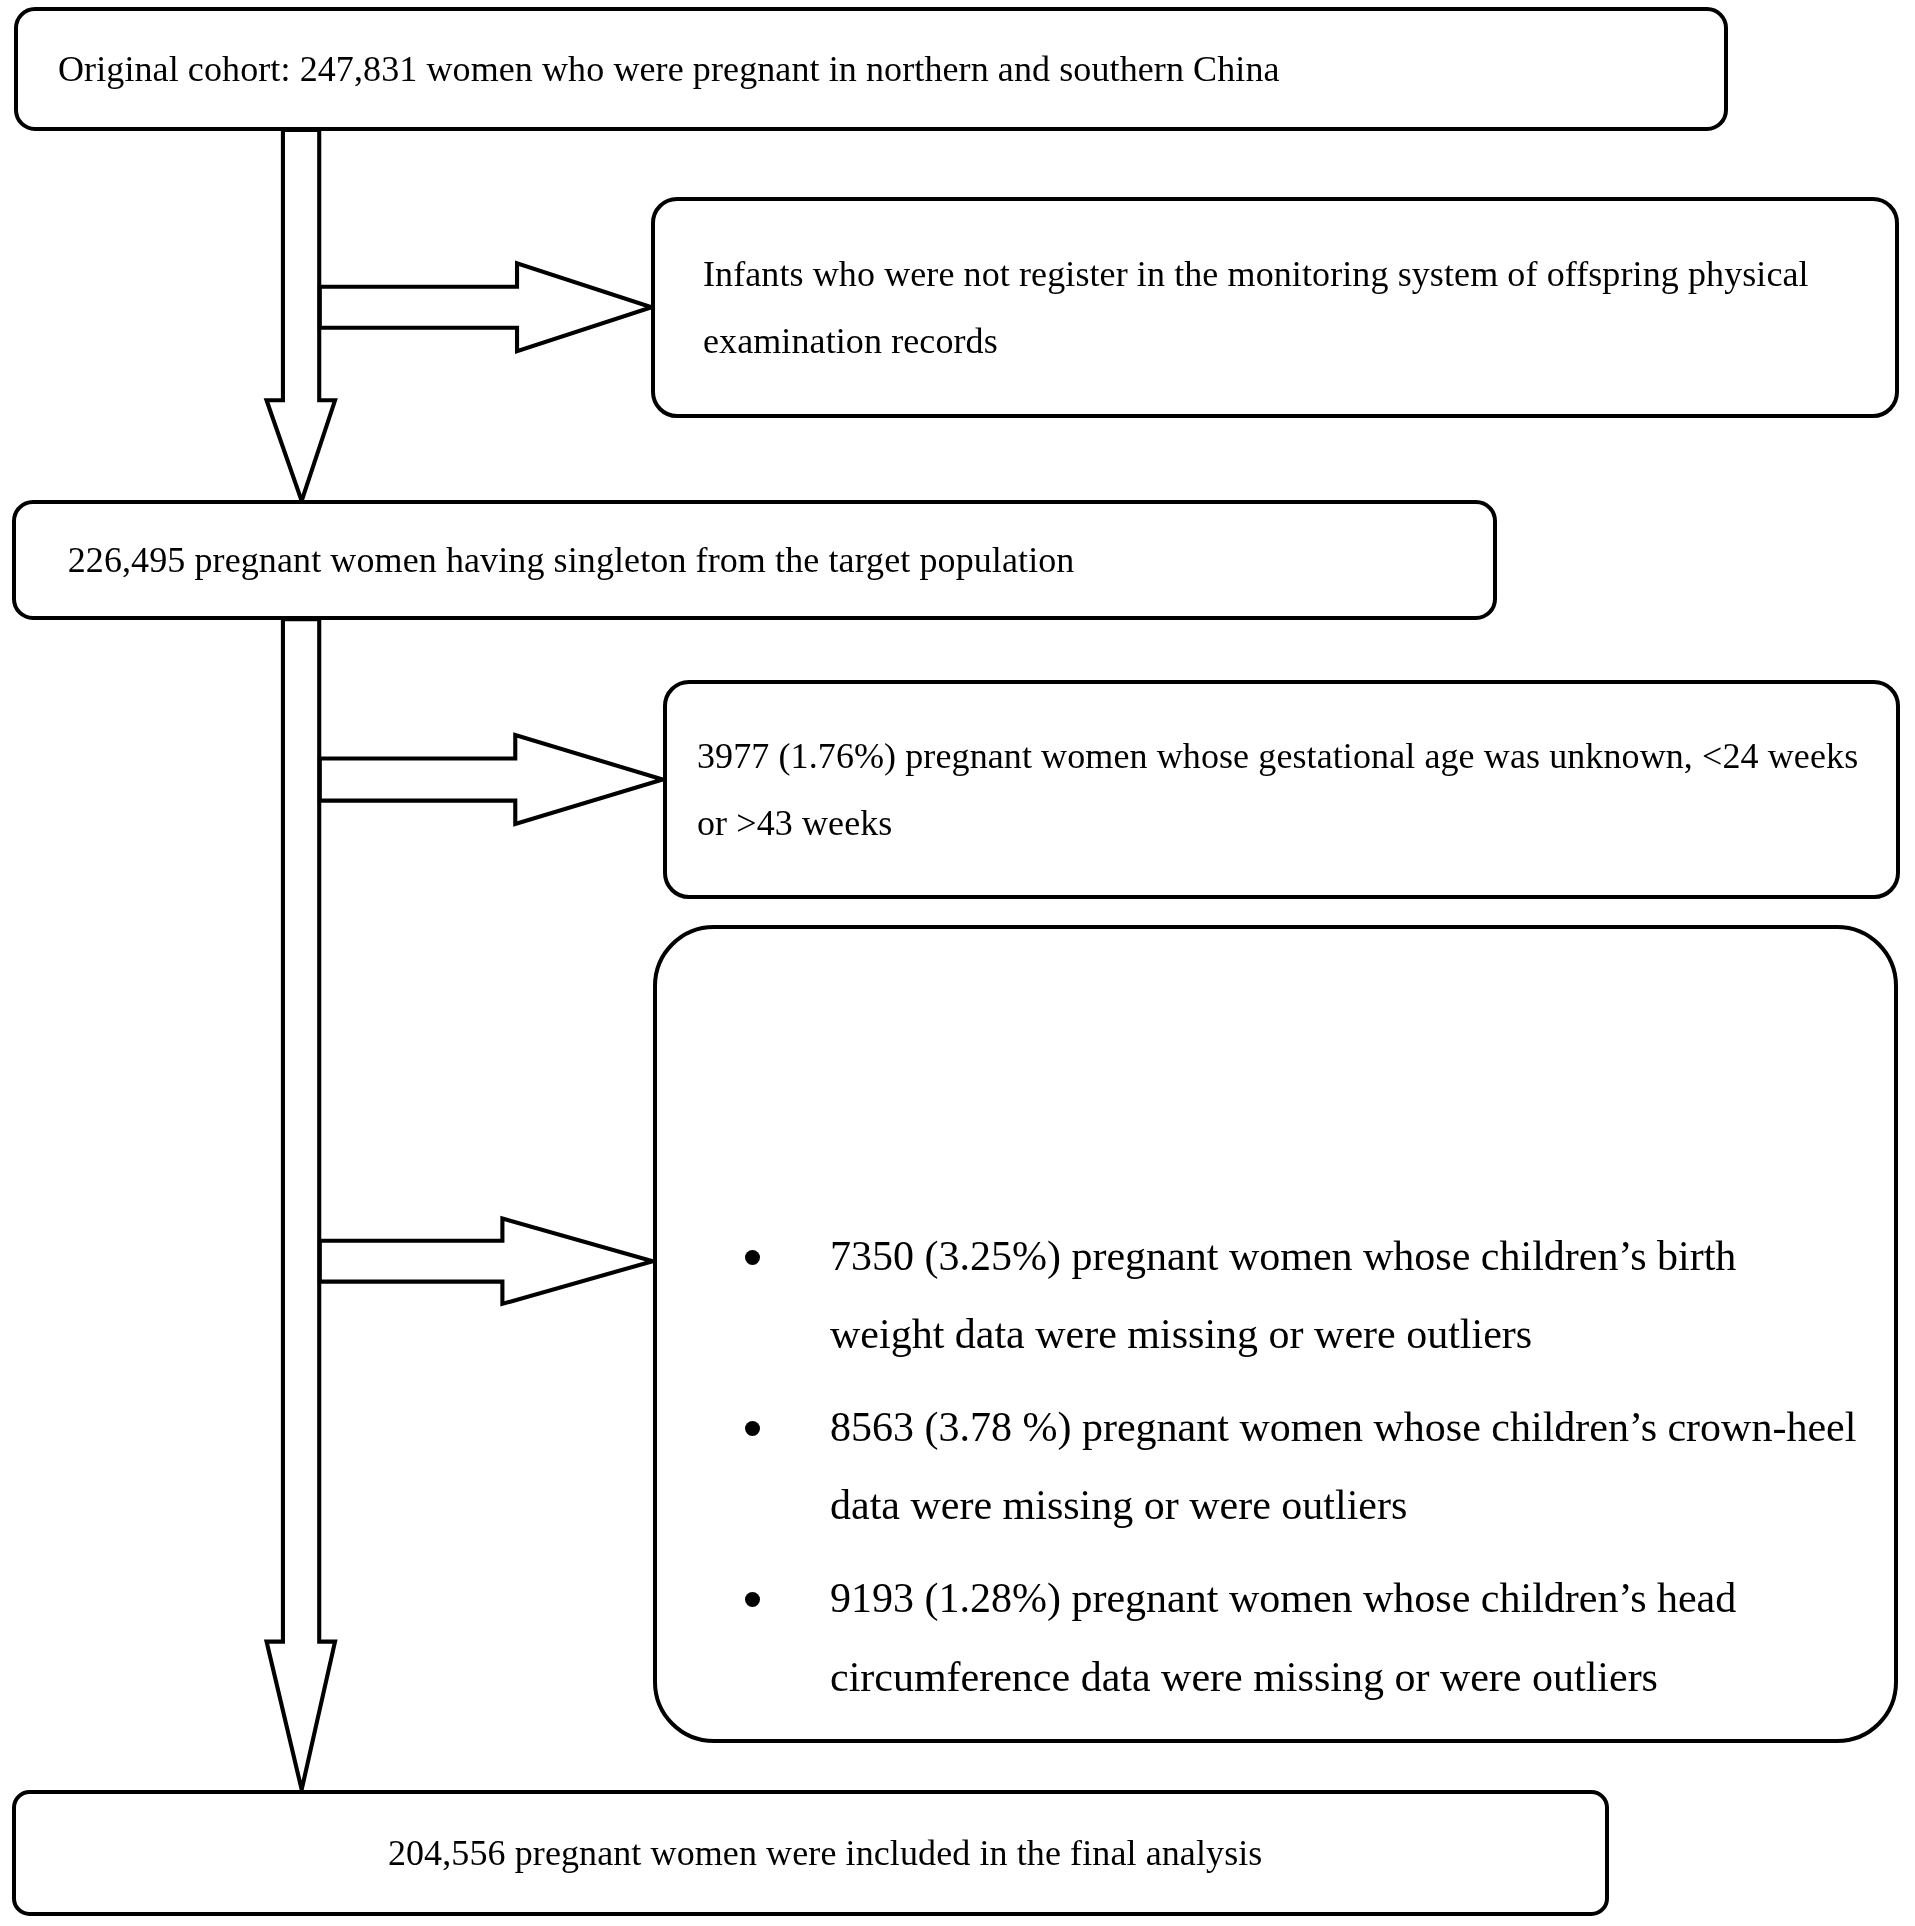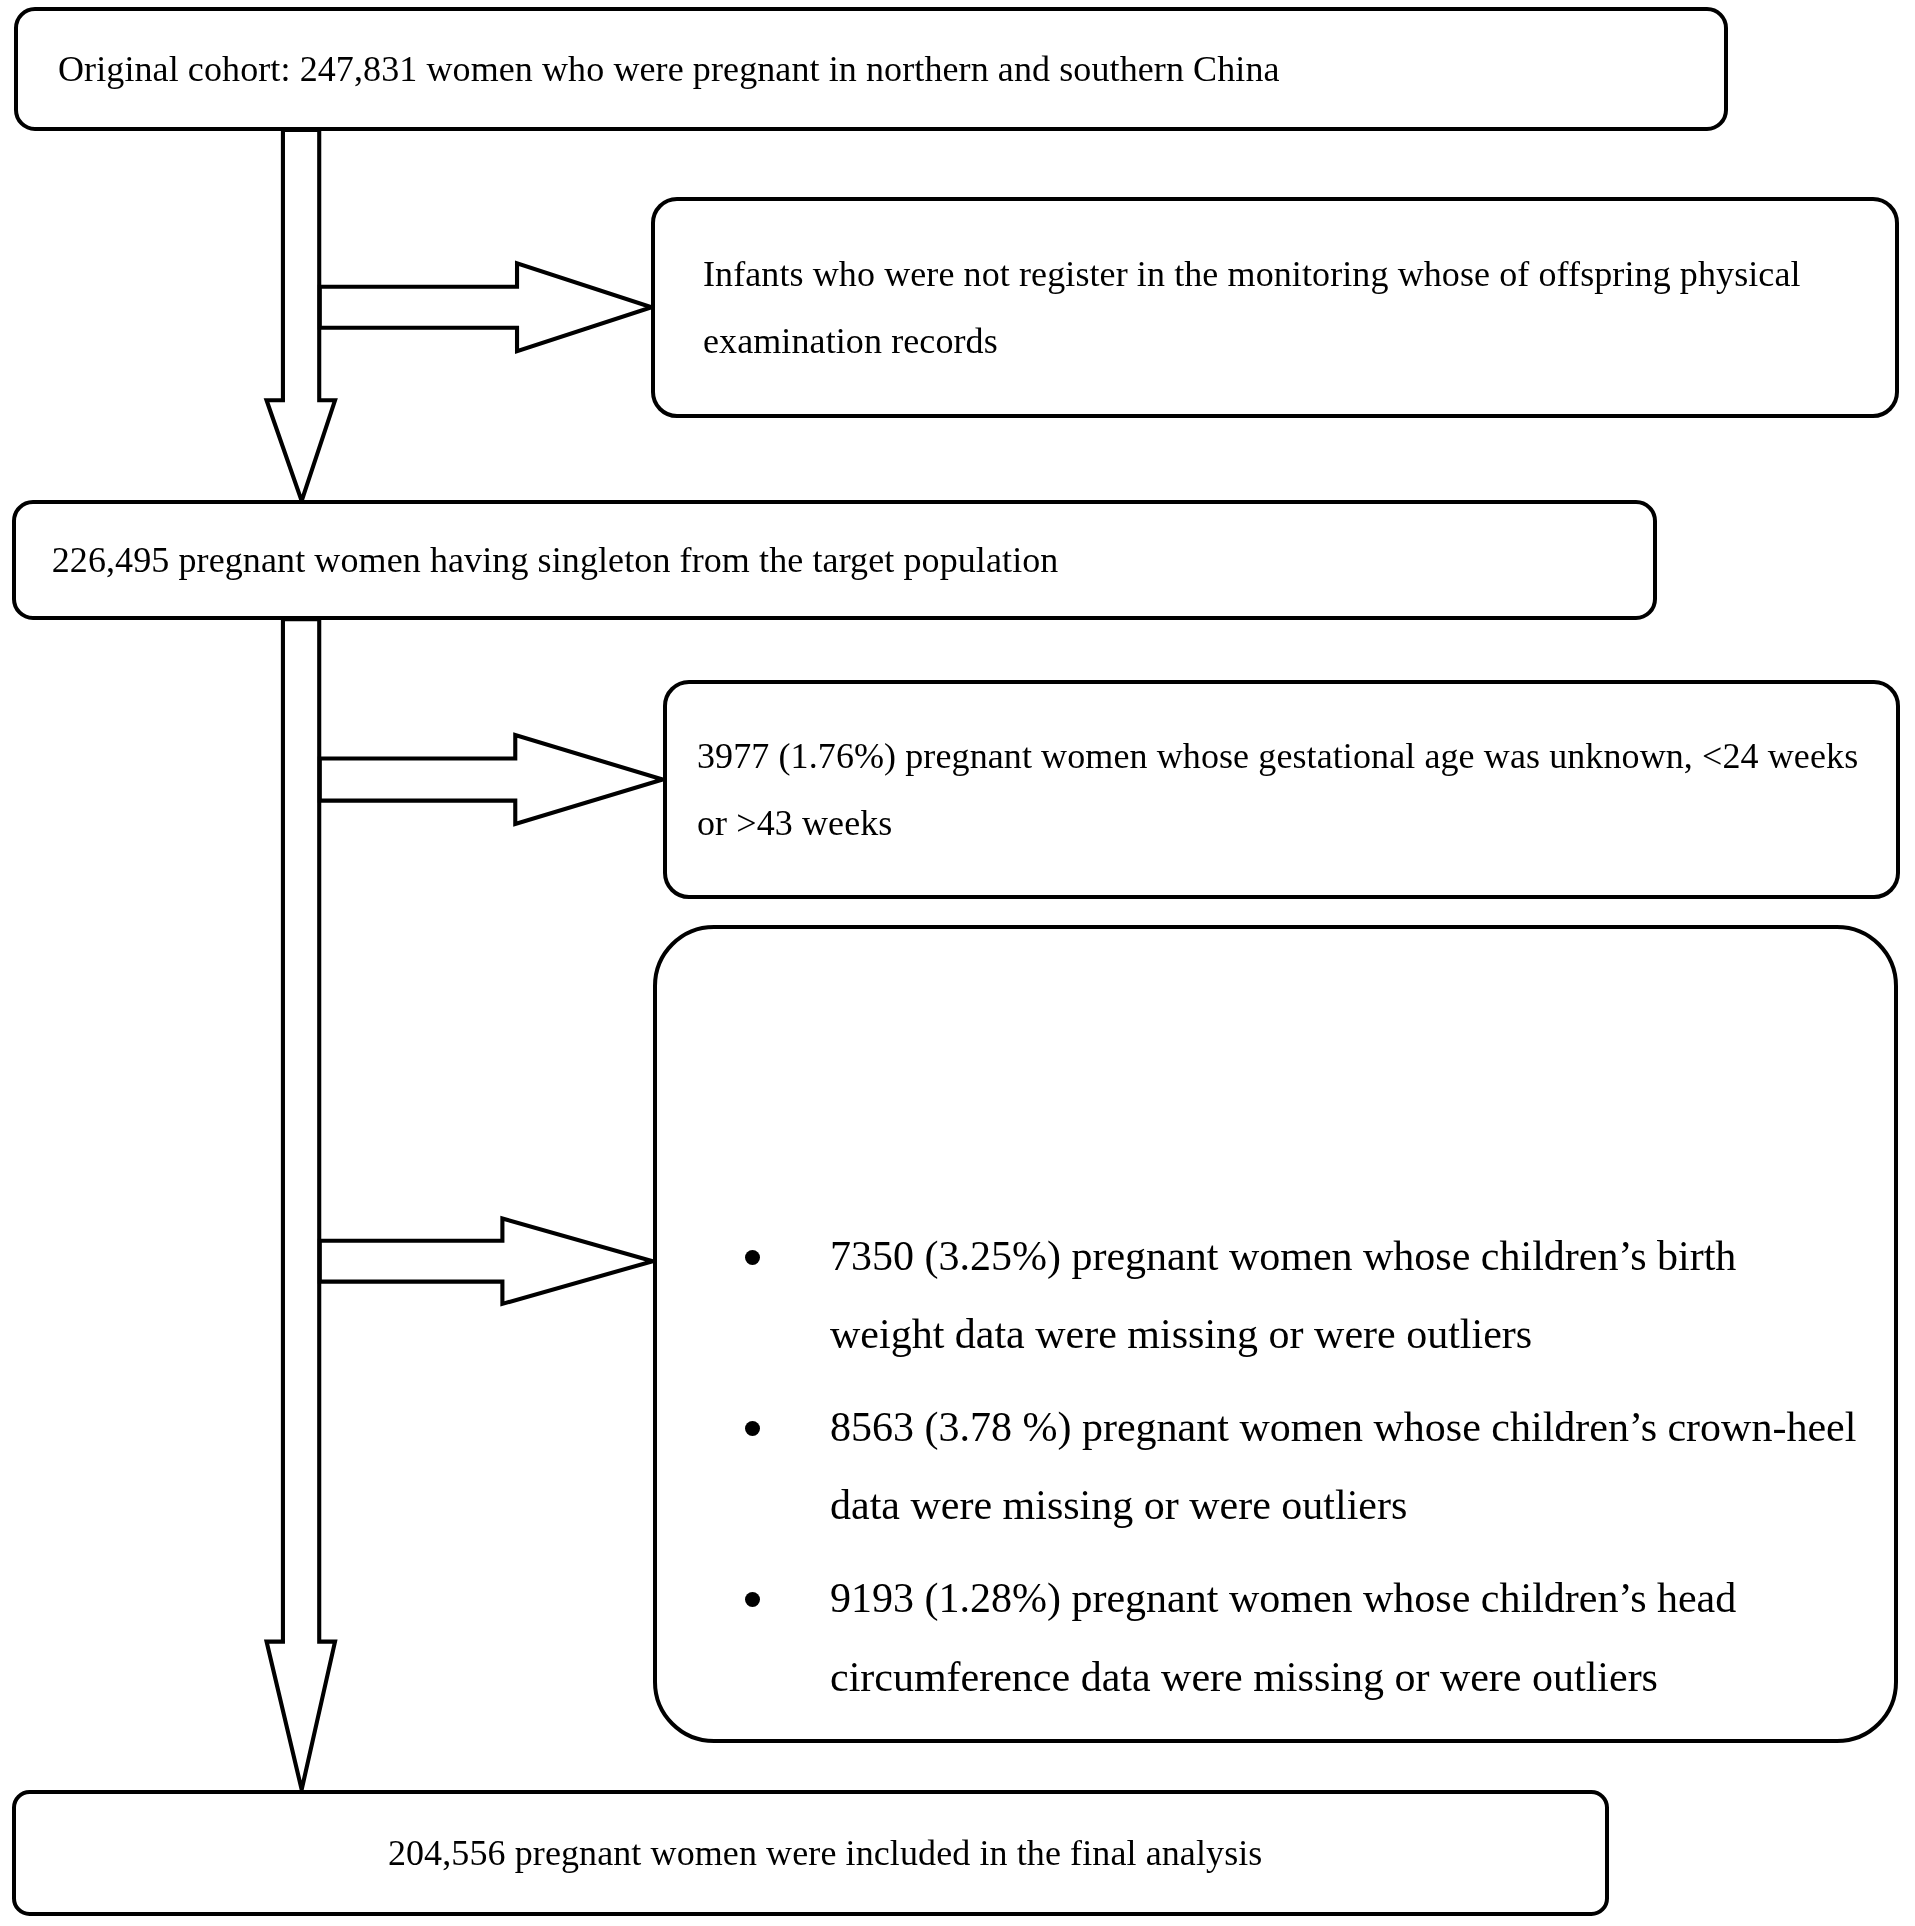--- a/index.html
+++ b/index.html
@@ -44,23 +44,23 @@
     padding-left: 40px; padding-right: 23.4px;
   }
   #node-excl-1 {
     left: 651px; top: 197px;
     width: 1248px; height: 221px;
     border-radius: 26px;
     padding-left: 48px; padding-right: 29px;
   }
   #node-singleton {
     left: 11.7px; top: 500px;
-    width: 1645px; height: 120px;
+    width: 1485px; height: 120px;
     border-radius: 21px;
-    padding-left: 36px; padding-right: 23.4px;
+    padding-left: 52px; padding-right: 23.4px;
   }
   #node-excl-2 {
     left: 663px; top: 680px;
     width: 1237px; height: 219px;
     border-radius: 26px;
     padding-left: 30px; padding-right: 29px;
   }
   #node-excl-3 {
     left: 653px; top: 925px;
     width: 1245px; height: 818px;
@@ -164,21 +164,21 @@
              L 858,2228
              L 858,2190
              L 546,2190 Z"></path>
   </svg>
 
   <div class="node" id="node-original">
     <span class="node-text">Original cohort: 247,831 women who were pregnant in northern and southern China</span>
   </div>
 
   <div class="node" id="node-excl-1">
-    <span class="node-text">Infants who were not register in the monitoring whose of offspring physical examination records</span>
+    <span class="node-text">Infants who were not register in the monitoring system of offspring physical examination records</span>
   </div>
 
   <div class="node" id="node-singleton">
     <span class="node-text">226,495 pregnant women having singleton from the target population</span>
   </div>
 
   <div class="node" id="node-excl-2">
     <span class="node-text">3977 (1.76%) pregnant women whose gestational age was unknown, &lt;24 weeks or &gt;43 weeks</span>
   </div>
 

